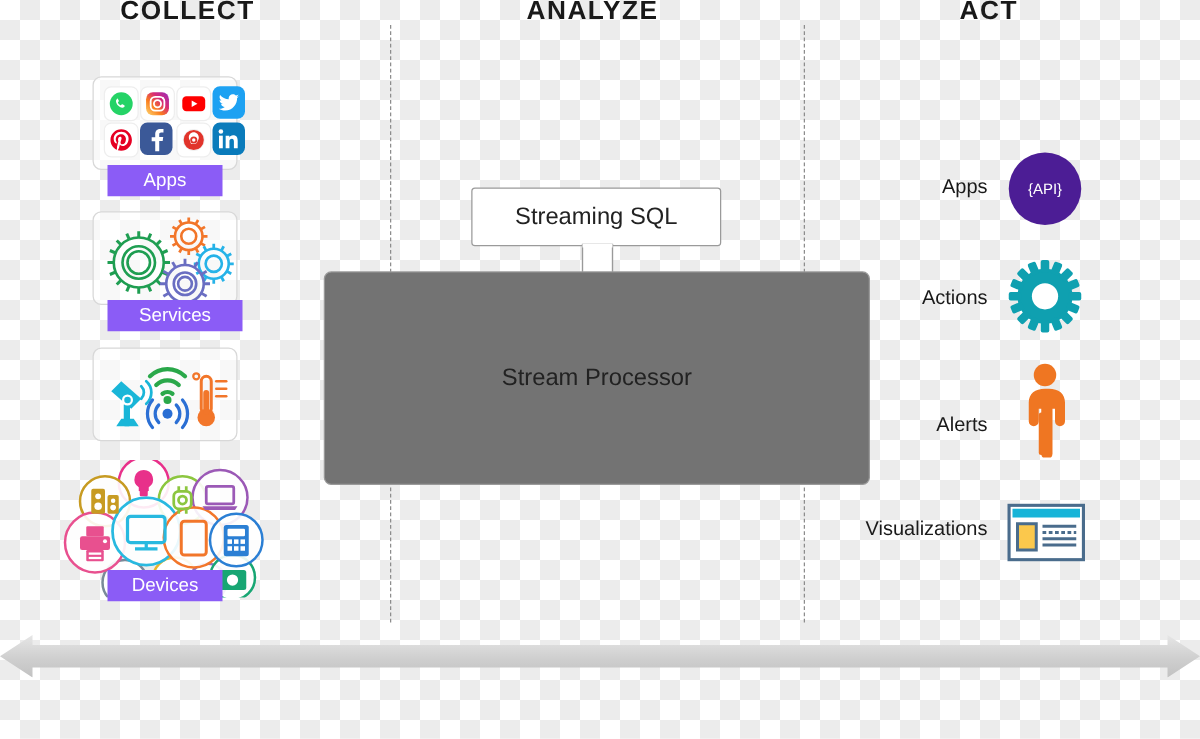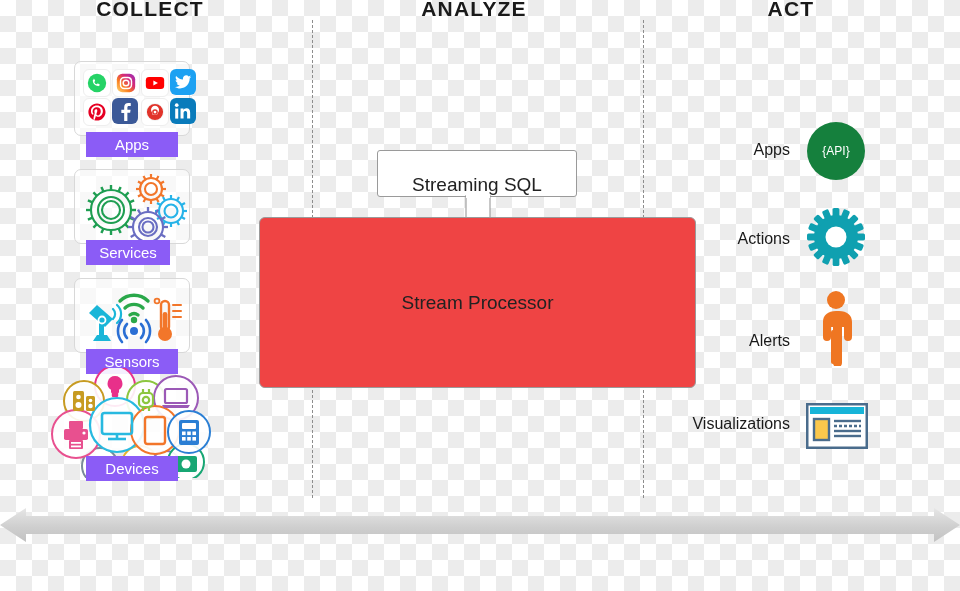--- a/index.html
+++ b/index.html
@@ -84,26 +84,26 @@
   
   .svg-holder { position: absolute; }
 
   
   .sql-box {
     position: absolute;
     background: #ffffff;
     border: 1px solid #9a9a9a;
     border-radius: 3px;
     box-sizing: border-box;
-    display: flex; align-items: flex-end; justify-content: center;
+    display: flex; align-items: center; justify-content: center;
     font-size: 19px; color: #222;
   }
   .proc-box {
     position: absolute;
-    background: #ef4444;
+    background: #737373;
     border: 1px solid #9a9a9a;
     border-radius: 6px;
     box-sizing: border-box;
     display: flex; align-items: center; justify-content: center;
     font-size: 19px; color: #222;
   }
 
   
   .act-label {
     position: absolute;
@@ -297,21 +297,21 @@
               <line x1="65.5" y1="70" x2="63" y2="74.3"></line>
             <line x1="60" y1="64.5" x2="55.7" y2="67"></line>
               <line x1="58" y1="57" x2="53" y2="57"></line>
             <line x1="60" y1="49.5" x2="55.7" y2="47"></line>
               <line x1="65.5" y1="44" x2="63" y2="39.7"></line>
           </g>
         </g>
       </g>
     </svg>
   </div>
-  <div class="src-chip" style="left:86px; top:240px; width:84px;">Services</div>
+  <div class="src-chip" style="left:86px; top:240px; width:108px;">Services</div>
 
   <div class="src-card" style="left:74px; top:278px; width:116px; height:75px;">
     <svg width="116" height="75" viewBox="0 0 116 75">
 
       <g fill="#1ab6d8">
         <path d="M22 26 L38 40 L30 48 L14 34 Z"></path>
         <rect x="24" y="44" width="5" height="18" rx="1"></rect>
         <path d="M18 62 h18 l-4 -6 h-10 z"></path>
         <circle cx="27" cy="41" r="4.4" fill="#fff"></circle>
         <circle cx="27" cy="41" r="2.6" fill="#1ab6d8"></circle>
@@ -342,21 +342,20 @@
         <rect x="87.6" y="33" width="4.8" height="20" rx="2.4" fill="#f2762a"></rect>
         <circle cx="82" cy="22" r="2.4" fill="none" stroke="#f2762a" stroke-width="1.8"></circle>
         <g stroke="#f2762a" stroke-width="2" stroke-linecap="round">
           <line x1="98" y1="26" x2="106" y2="26"></line>
           <line x1="98" y1="32" x2="106" y2="32"></line>
           <line x1="98" y1="38" x2="106" y2="38"></line>
         </g>
       </g>
     </svg>
   </div>
-  <div class="src-chip" style="left:86px; top:349px; width:92px;">Sensors</div>
 
   <div class="svg-holder" style="left:45px; top:368px; width:170px; height:110px;">
     <svg width="170" height="110" viewBox="0 0 170 110">
       <g fill="#ffffff" fill-opacity="0.9">
 
         <circle cx="70" cy="18" r="20" stroke="#e8308a" stroke-width="2"></circle>
         <circle cx="39" cy="33" r="20" stroke="#c79b22" stroke-width="2"></circle>
         <circle cx="101" cy="32" r="19" stroke="#8cc63f" stroke-width="2"></circle>
         <circle cx="131" cy="30" r="22" stroke="#9b59b6" stroke-width="2"></circle>
 
@@ -453,21 +452,21 @@
       <rect x="14" y="0" width="24" height="3" fill="#ffffff" stroke="none"></rect>
     </svg>
   </div>
 
   <div class="proc-box" style="left:259px; top:217px; width:437px; height:171px;">
     <span>Stream Processor</span>
   </div>
 
   <div class="act-label" style="right:170px; top:141px;">Apps</div>
   <div class="act-icon" style="left:807px; top:122px;">
-    <div class="api-bubble" style="background:#15803d;">
+    <div class="api-bubble" style="background:#4c1d95;">
       <span>{API}</span>
     </div>
   </div>
 
   <div class="act-label" style="right:170px; top:230px;">Actions</div>
   <div class="act-icon" style="left:805px; top:206px;">
     <svg width="62" height="62" viewBox="0 0 62 62">
       <g fill="#0fa0b0">
         <circle cx="31" cy="31" r="22"></circle>
         <g>

